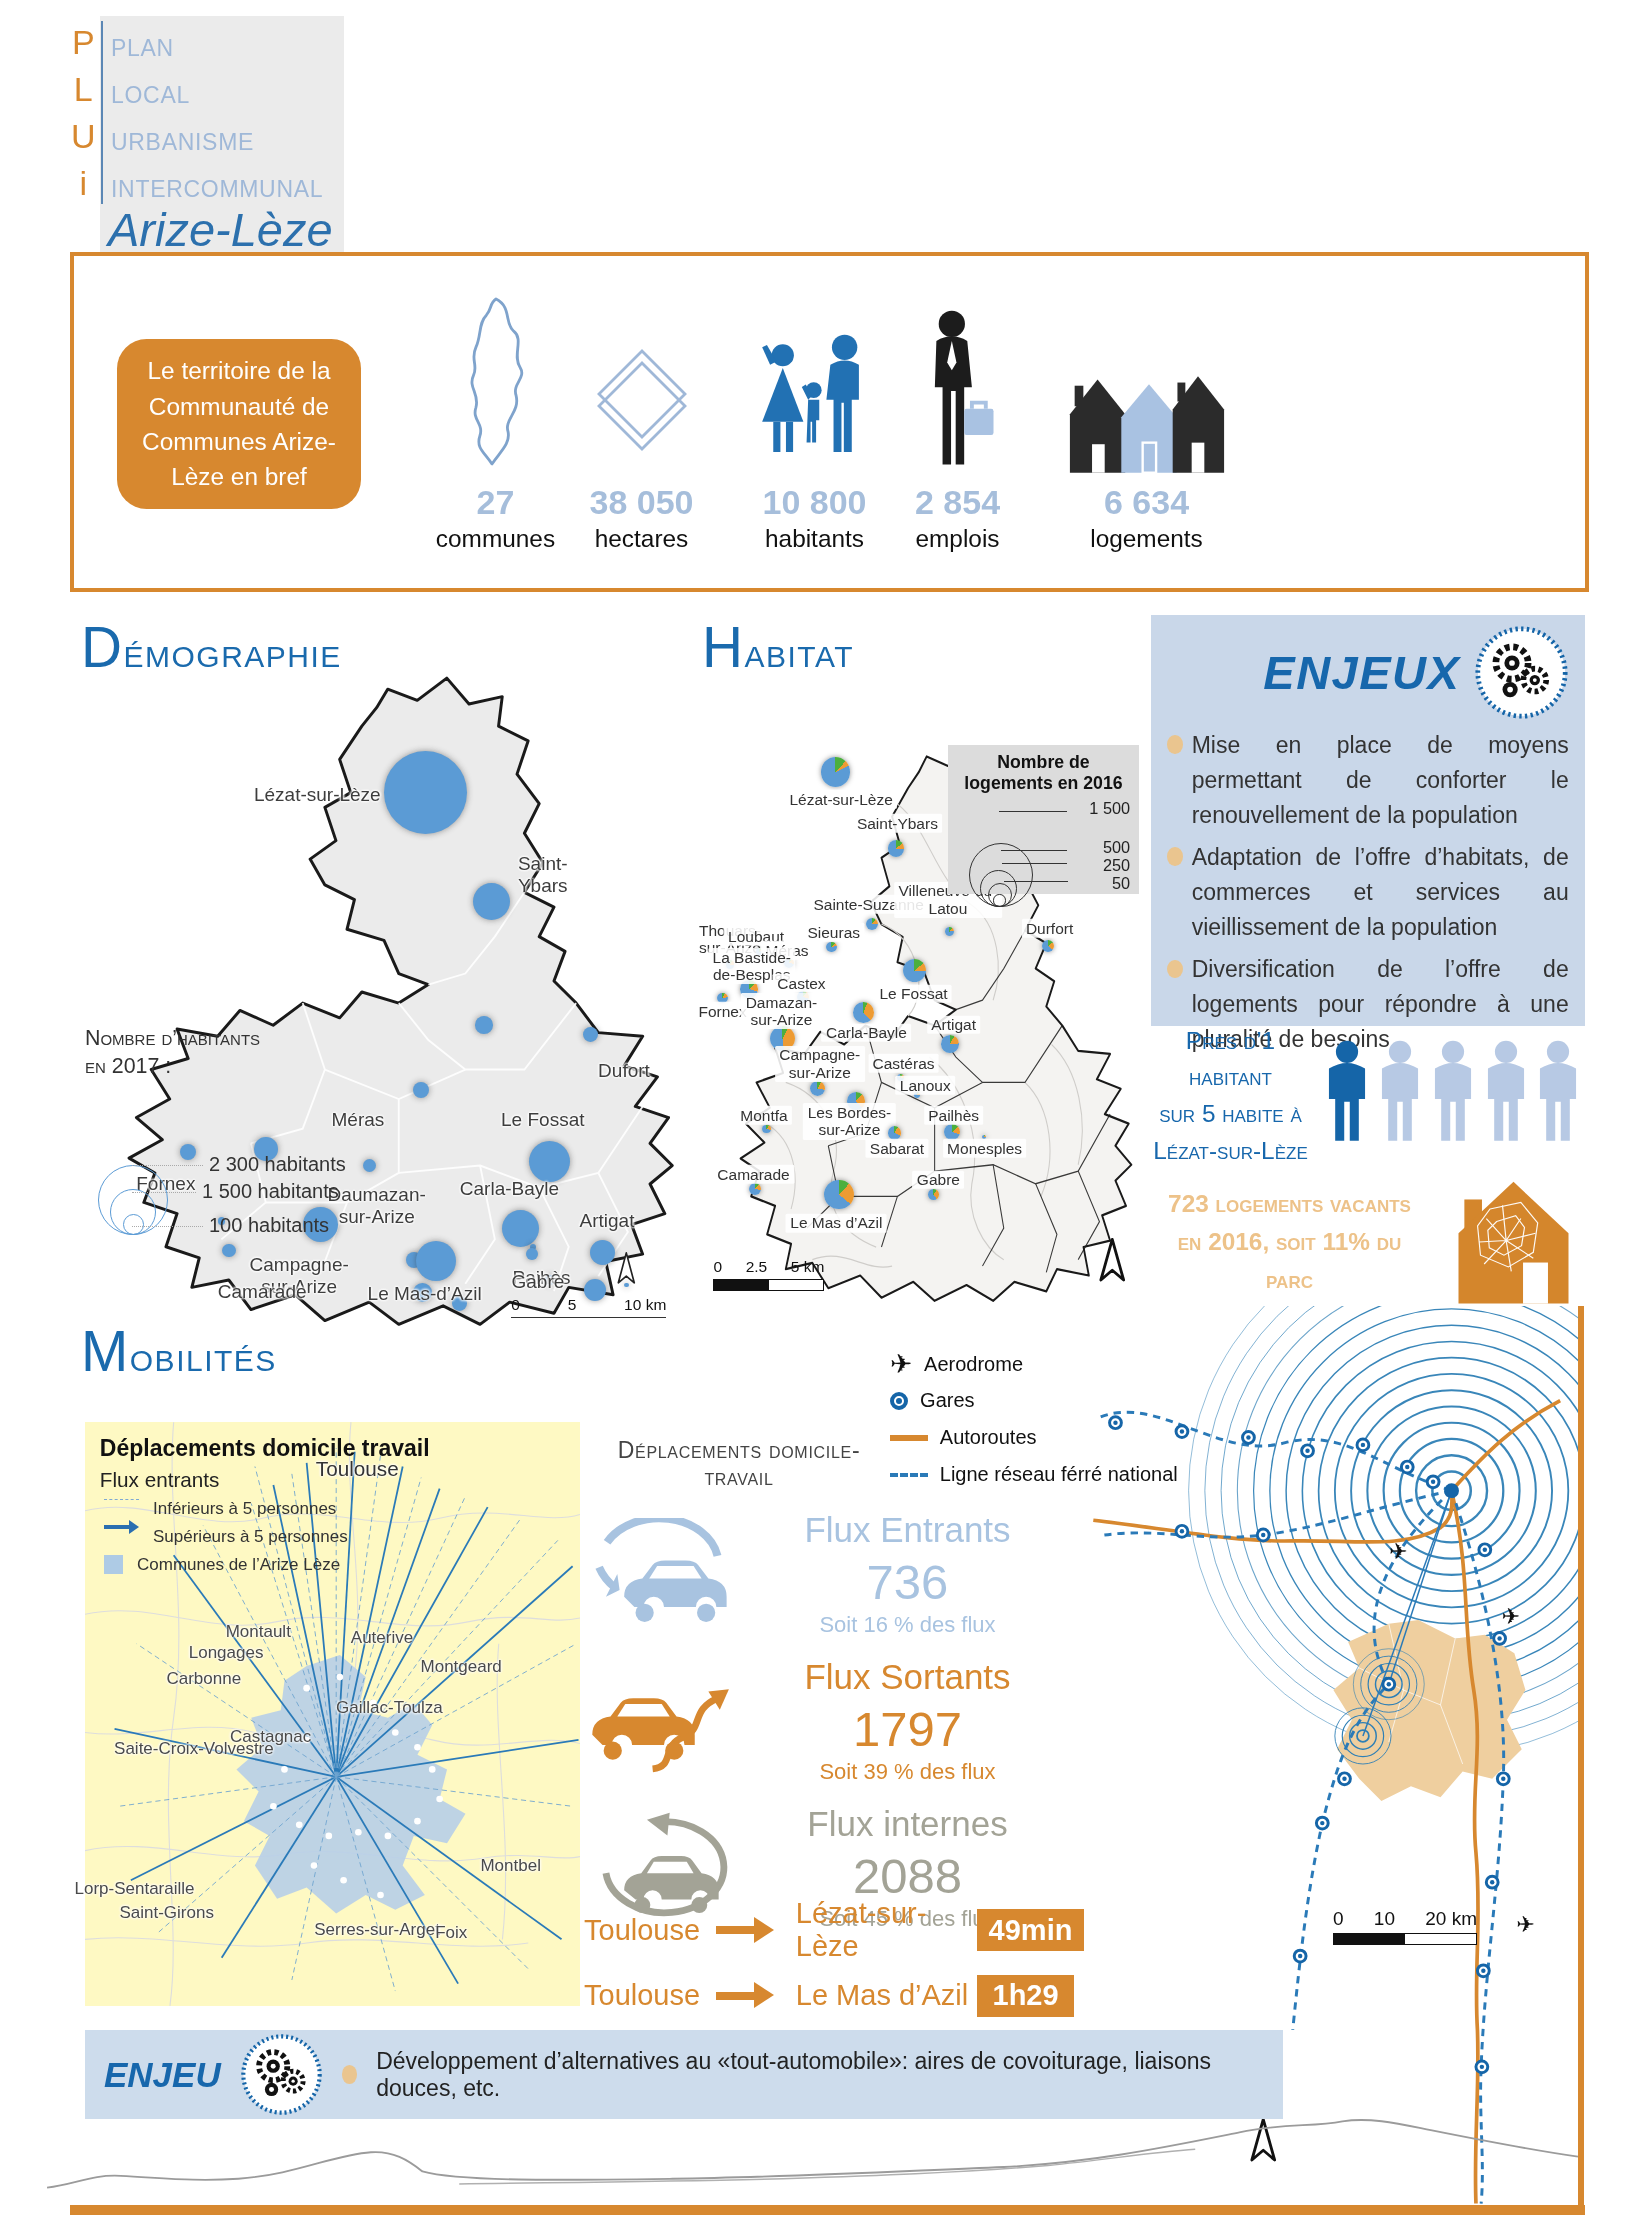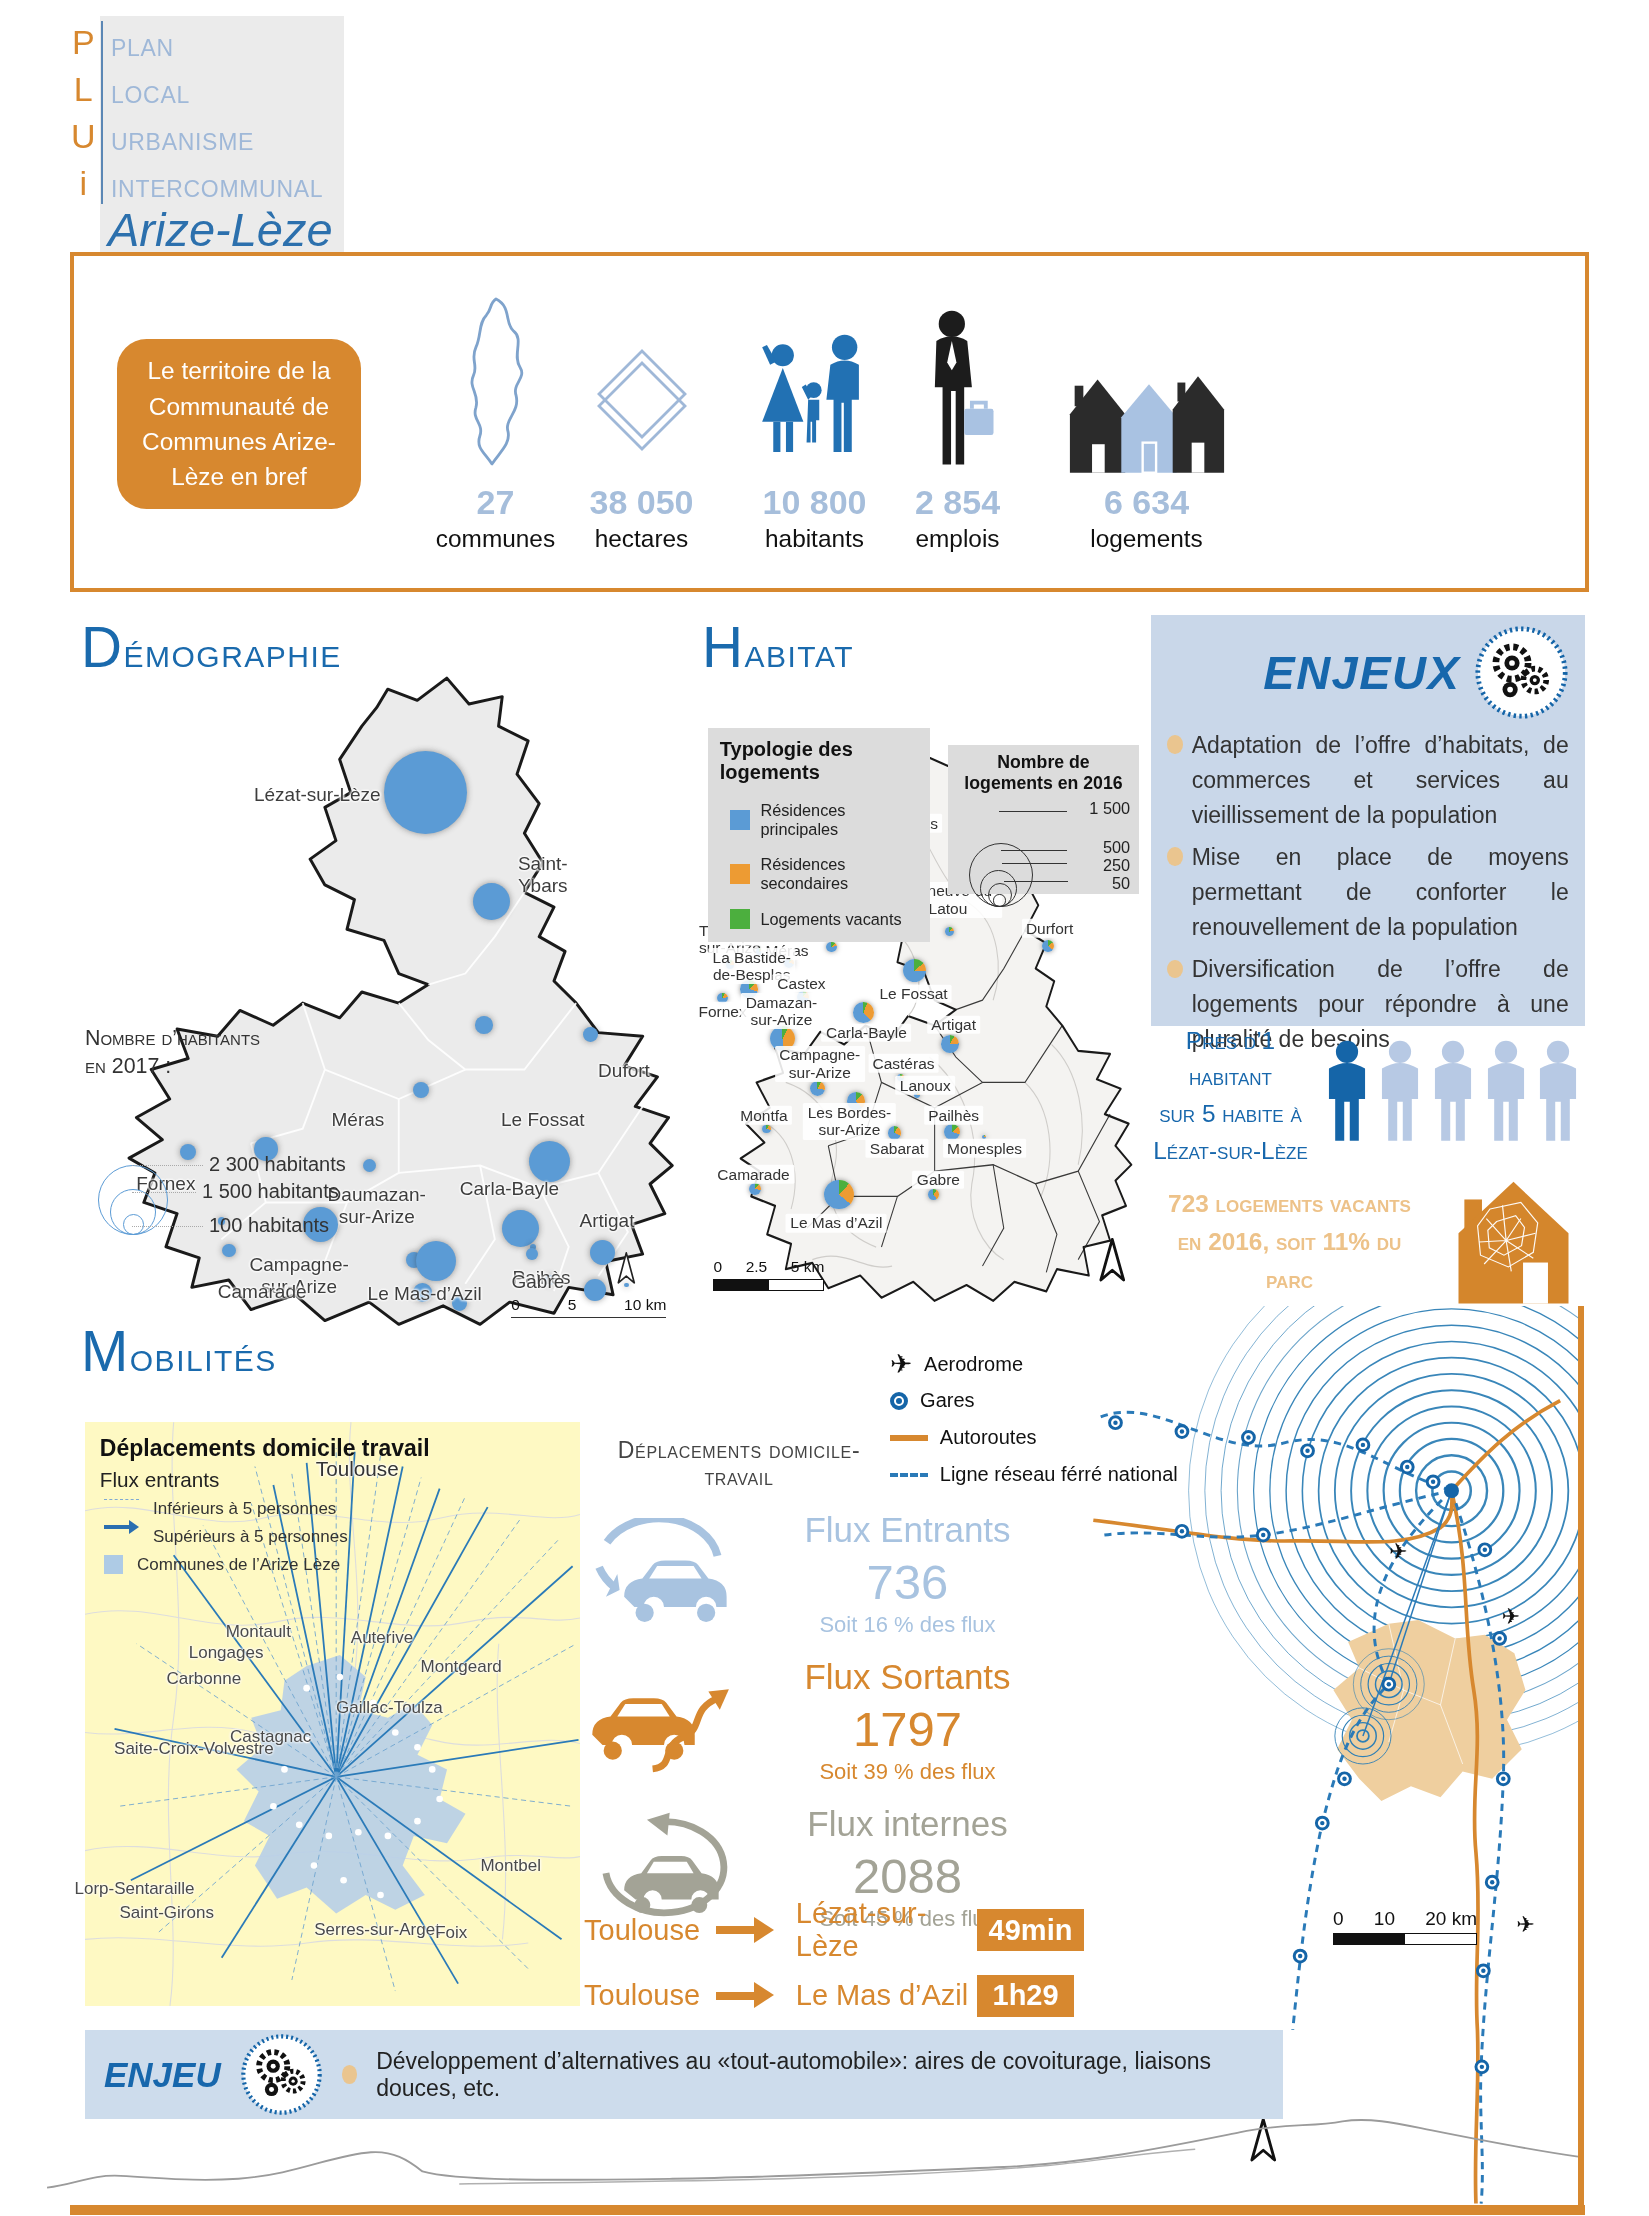--- a/index.html
+++ b/index.html
@@ -426,35 +426,20 @@
         <span>2.5</span>
         <span>5 km</span>
       </div>
       <div class="bw-bar">
           <div class="b"></div>
           <div class="w"></div>
         </div>
     </div>
   </div>
 
-  <div class="abs typ-legend">
-    <div class="lt">Typologie des logements</div>
-    <div class="typ-row">
-        <div class="sw" style="background:#5b9bd5"></div>
-      <div class="tl">Résidences principales</div>
-      </div>
-    <div class="typ-row">
-        <div class="sw" style="background:#ed9b33"></div>
-      <div class="tl">Résidences secondaires</div>
-      </div>
-    <div class="typ-row">
-        <div class="sw" style="background:#4caf3e"></div>
-      <div class="tl">Logements vacants</div>
-      </div>
-  </div>
 
   <div class="abs size-legend">
     <div class="lt">Nombre de logements en 2016</div>
     <div style="position:relative;height:118px;">
       <div class="c" style="position:absolute;border:1.5px solid #333;border-radius:50%;left:13.3px;bottom:5.9px;width:62px;height:62px;"></div>
       <div class="c" style="position:absolute;border:1.5px solid #333;border-radius:50%;left:25px;bottom:5.9px;width:35px;height:35px;"></div>
       <div class="c" style="position:absolute;border:1.5px solid #333;border-radius:50%;left:32.5px;bottom:5.9px;width:22px;height:22px;"></div>
       <div class="c" style="position:absolute;border:1.5px solid #333;border-radius:50%;left:38px;bottom:5.9px;width:10.3px;height:10.3px;"></div>
       <div style="position:absolute;left:44px;top:16.3px;width:68px;border-top:1.5px solid #333;"></div>
       <div style="position:absolute;left:46px;top:56px;width:66px;border-top:1.5px solid #333;"></div>
@@ -478,25 +463,25 @@
         <circle cx="64" cy="58" r="12" fill="none" stroke="#111" stroke-width="6" stroke-dasharray="4 3.5"></circle>
         <circle cx="64" cy="58" r="5.5" fill="#111"></circle>
           <circle cx="64" cy="58" r="2" fill="#fff"></circle>
         <circle cx="38" cy="68" r="8" fill="#111"></circle>
           <circle cx="38" cy="68" r="3" fill="#fff"></circle>
       </svg>
     </div>
     <div id="enjeux-bullets">
         <div class="bullet-row">
           <div class="bdot"></div>
-          <div class="btext">Adaptation de l’offre d’habitats, de commerces et services au vieillissement de la population</div>
+          <div class="btext">Mise en place de moyens permettant de conforter le renouvellement de la population</div>
         </div>
         <div class="bullet-row">
           <div class="bdot"></div>
-          <div class="btext">Mise en place de moyens permettant de conforter le renouvellement de la population</div>
+          <div class="btext">Adaptation de l’offre d’habitats, de commerces et services au vieillissement de la population</div>
         </div>
         <div class="bullet-row">
           <div class="bdot"></div>
           <div class="btext">Diversification de l’offre de logements pour répondre à une pluralité de besoins</div>
         </div>
       </div>
   </div>
 
   <div class="abs fact1">
     <div class="fact1-text">

